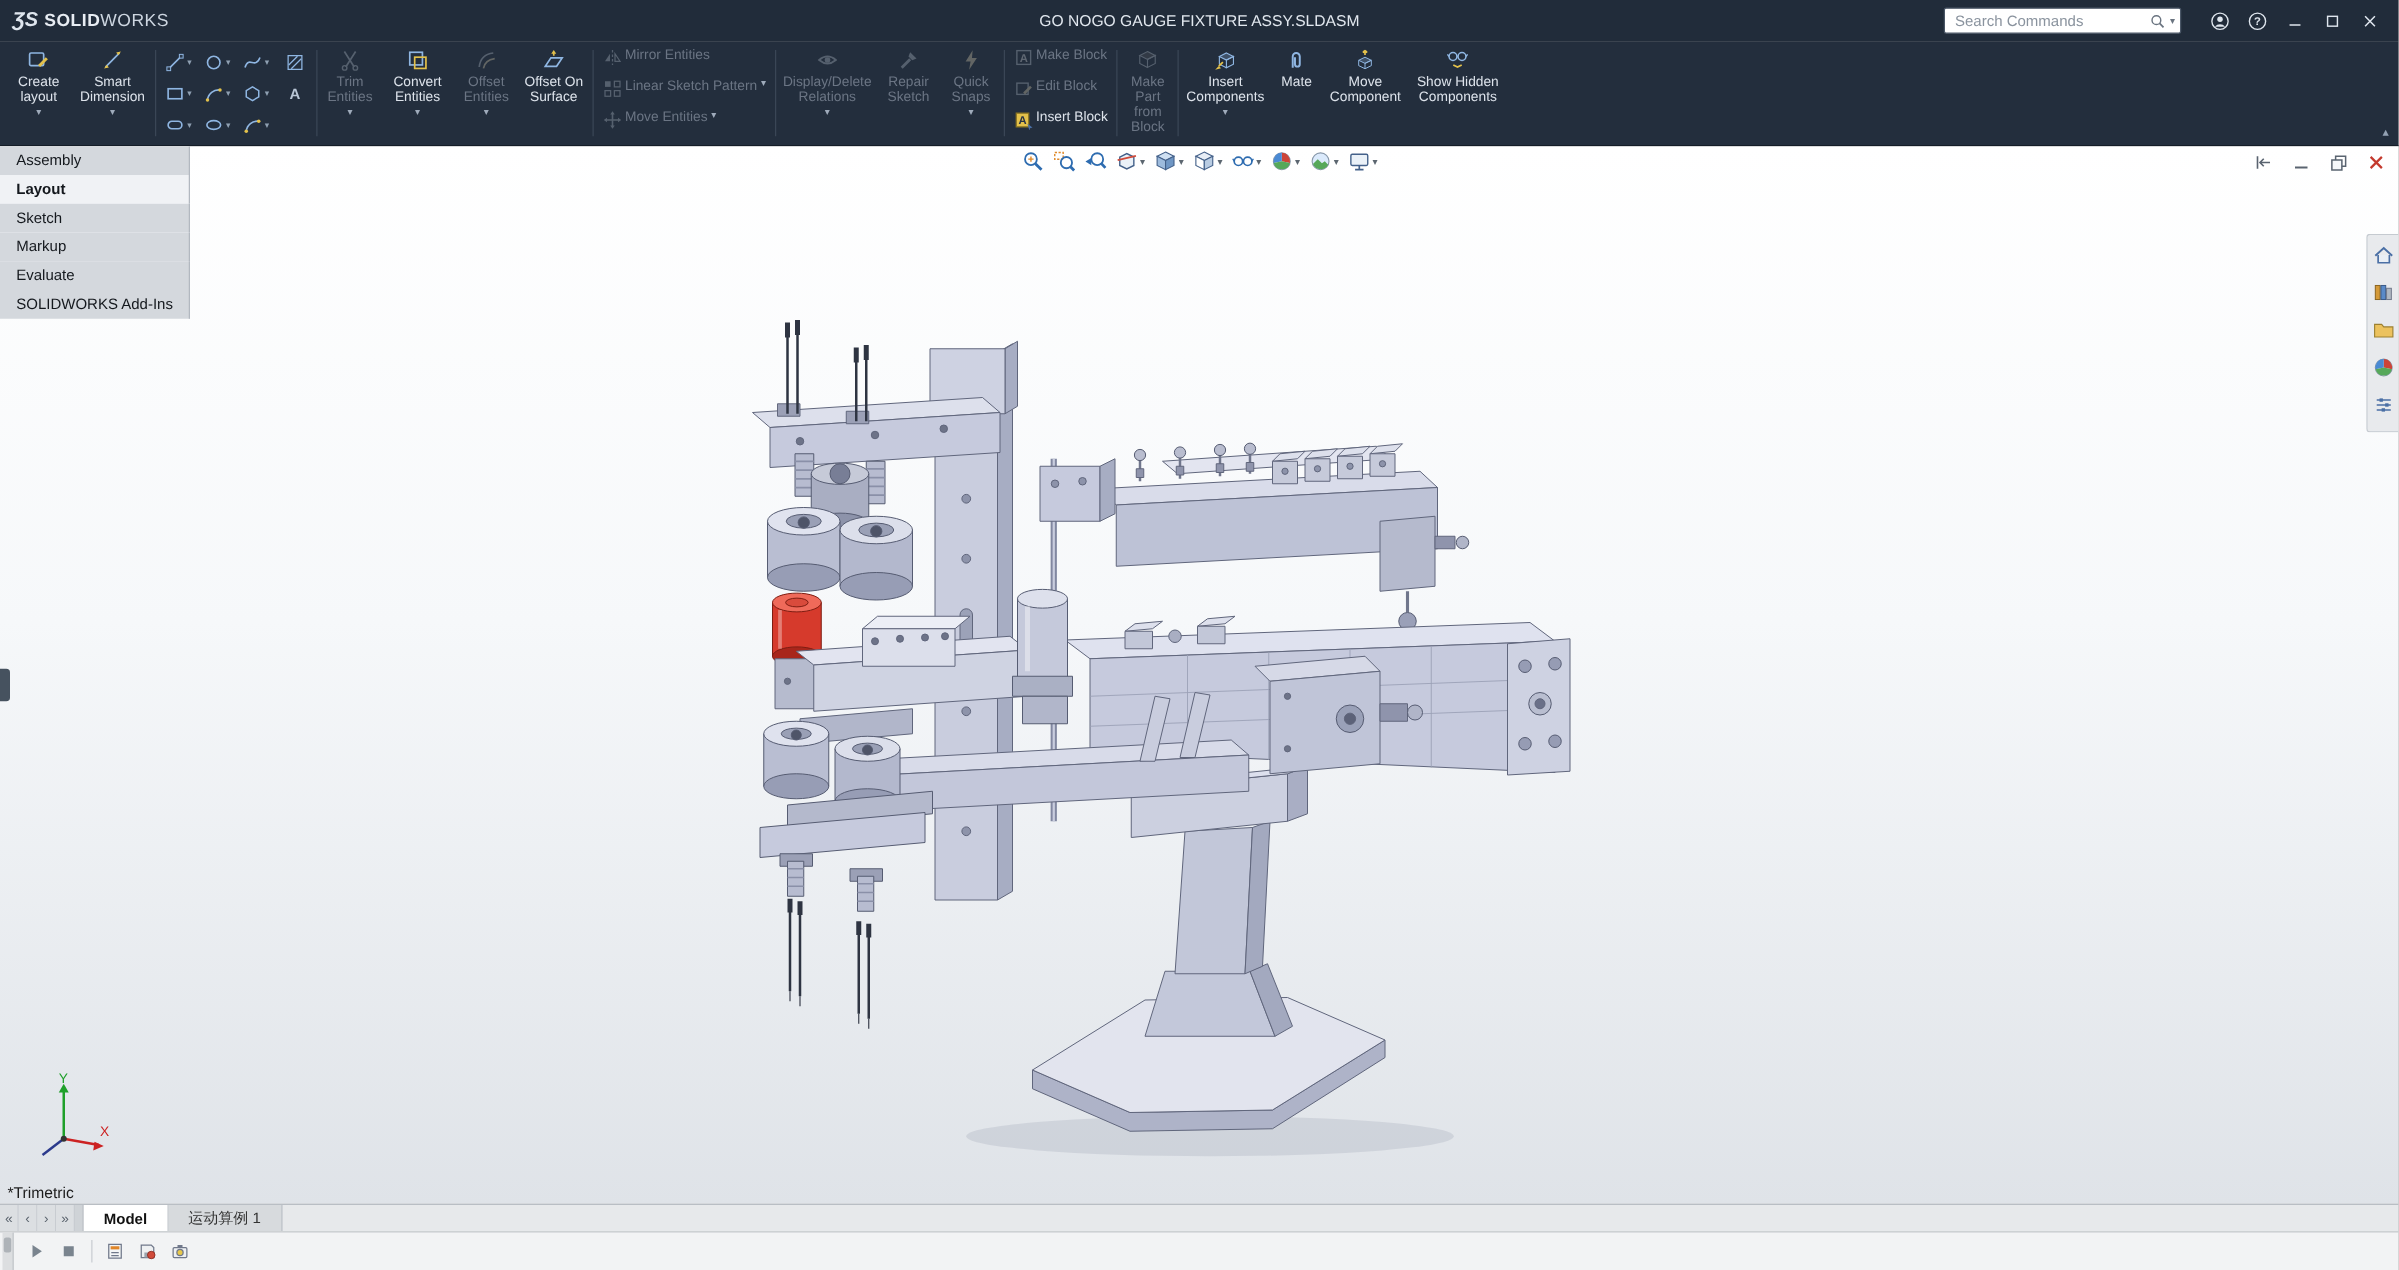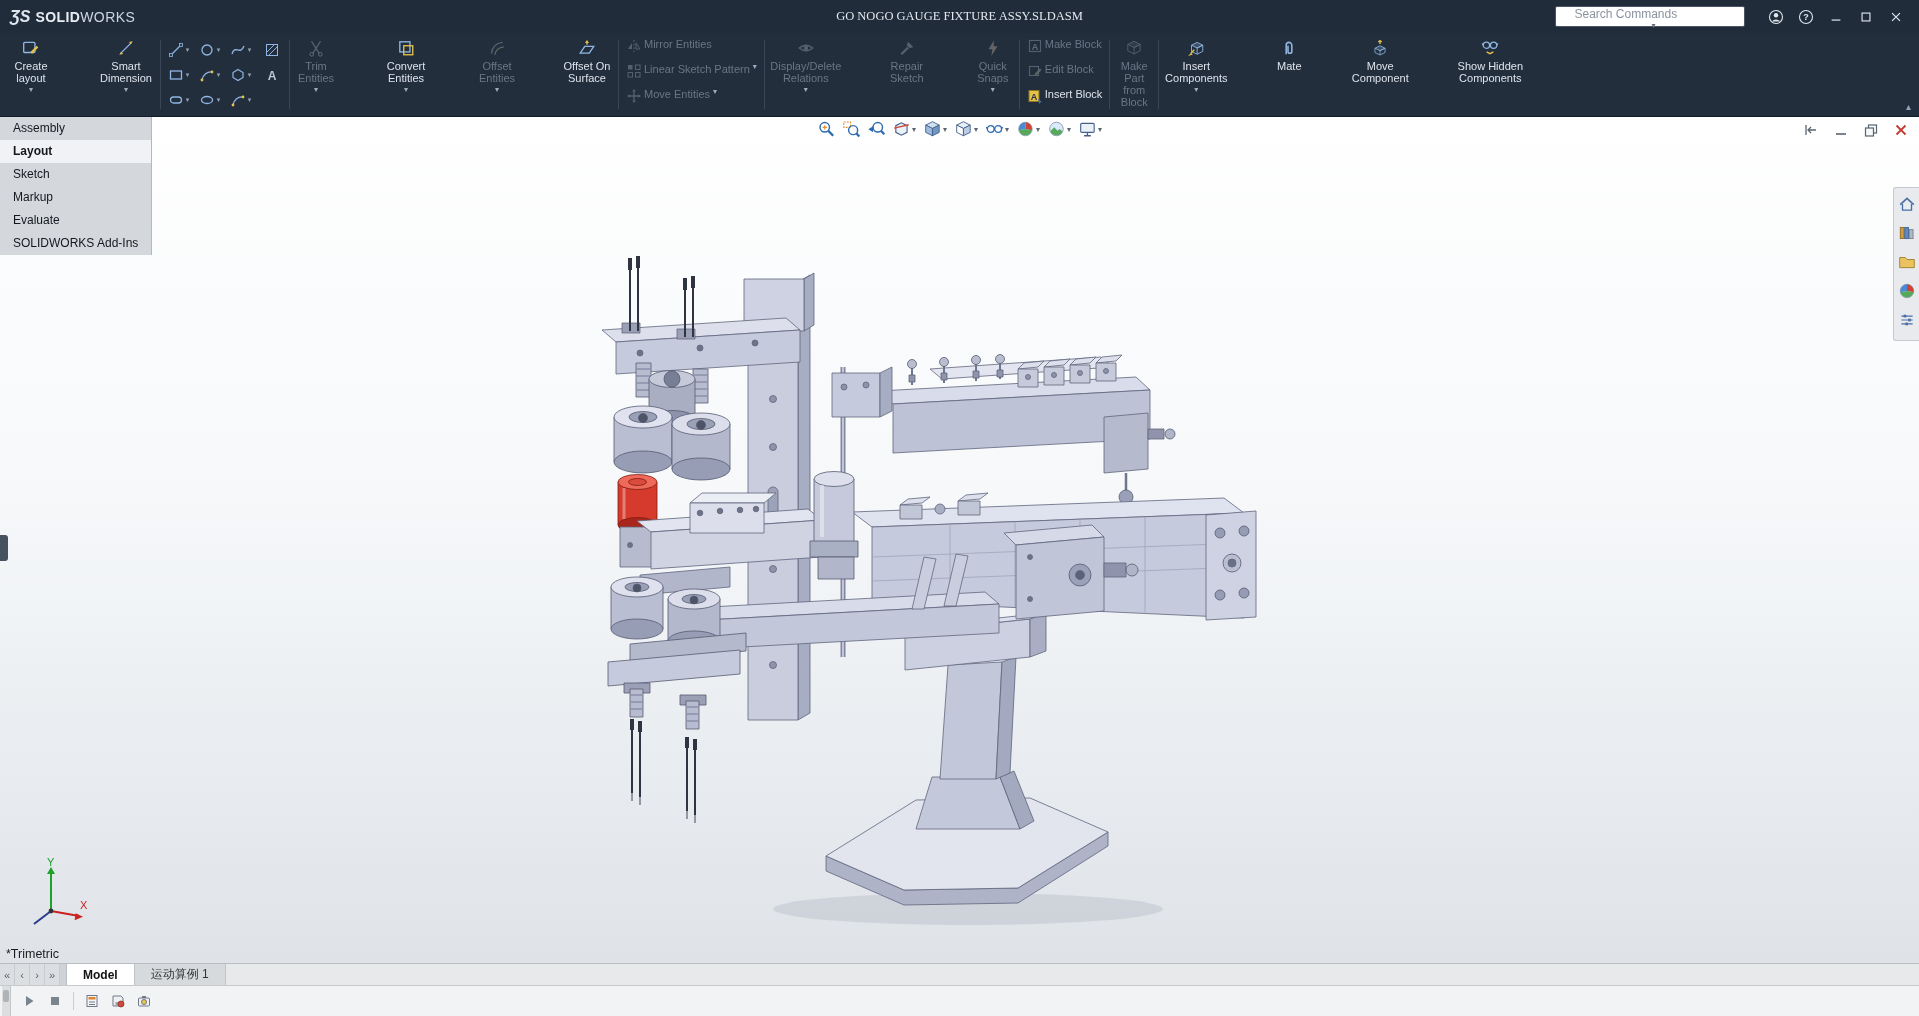--- a/index.html
+++ b/index.html
@@ -9,33 +9,33 @@
 
   
   #titlebar { height:33px; background:#212c3a; display:flex; align-items:center; color:#e8edf3; position:relative; padding-left:10px; }
   .logo { display:flex; align-items:baseline; gap:5px; margin-right:18px; }
   .logo-mark { font-style:italic; font-weight:bold; font-size:16px; color:#dfe6ee; }
   .logo-bold { font-weight:bold; font-size:14px; letter-spacing:.4px; }
   .logo-light { font-weight:300; font-size:14px; letter-spacing:.4px; color:#cdd6e0; }
   .menus { display:flex; align-items:center; height:100%; }
   .tb-menu { padding:0 13px; height:100%; display:flex; align-items:center; font-size:13px; color:#e8edf3; cursor:default; }
   .tb-pin { margin-left:6px; display:flex; align-items:center; }
-  .doc-title { position:absolute; left:50%; transform:translateX(-50%); font-size:12.5px; color:#e2e8ef; white-space:nowrap;font-family:Liberation Serif, serif; }
+  .doc-title { position:absolute; left:50%; transform:translateX(-50%); font-size:12.5px; color:#e2e8ef; white-space:nowrap; }
   .tb-right { margin-left:auto; display:flex; align-items:center; gap:0; padding-right:8px; }
-  .searchbox { width:190px; height:21px; background:#fff; border:1px solid #4a5666; border-radius:2px; display:flex; align-items:center; padding:0 4px 0 8px; margin-right:16px;flex-direction:column; }
+  .searchbox { width:190px; height:21px; background:#fff; border:1px solid #4a5666; border-radius:2px; display:flex; align-items:center; padding:0 4px 0 8px; margin-right:16px; }
   .searchbox input { flex:1; border:none; outline:none; font-size:12px; color:#333; background:transparent; min-width:0; }
   .searchbox input::placeholder { color:#8a939e; }
   .sb-caret { font-size:8px; color:#6a7480; margin-left:3px; }
   .tb-ico { width:30px; height:33px; display:flex; align-items:center; justify-content:center; }
   .i14 { width:14px; height:14px; } .i16 { width:16px; height:16px; } .i18 { width:18px; height:18px; }
 
   
   #ribbon { height:84px; background:#232e3d; border-bottom:1px solid #141c27; display:flex; align-items:stretch; padding:0 4px; position:relative; }
   .rsep { width:1px; background:#3a4656; margin:7px 2px; }
-  .rgroup { display:flex; align-items:stretch;gap:36px; }
+  .rgroup { display:flex; align-items:stretch; }
   .rbig { display:flex; flex-direction:column; align-items:center; padding-top:4px; font-size:11px; line-height:1.1; text-align:center; color:#dde3eb; cursor:default; }
   .rbig .ric { height:21px; display:flex; align-items:center; justify-content:center; }
   .rlbl { margin-top:2px; }
   .caret { font-size:8px; color:#9fabbb; line-height:1; margin-top:2px; }
   .dim { color:#6b7584 !important; }
   .dim svg { opacity:.38; filter:grayscale(75%); }
   .rcol { display:flex; flex-direction:column; padding-top:5px; }
   .rrow { display:flex; align-items:flex-start; gap:2px; height:25px; font-size:11px; color:#dde3eb; padding:0 5px; white-space:nowrap; cursor:default; }
   .rrow .caret { margin:0 0 0 1px; }
   .sk-grid { display:flex; flex-direction:column; padding-top:4px; }

